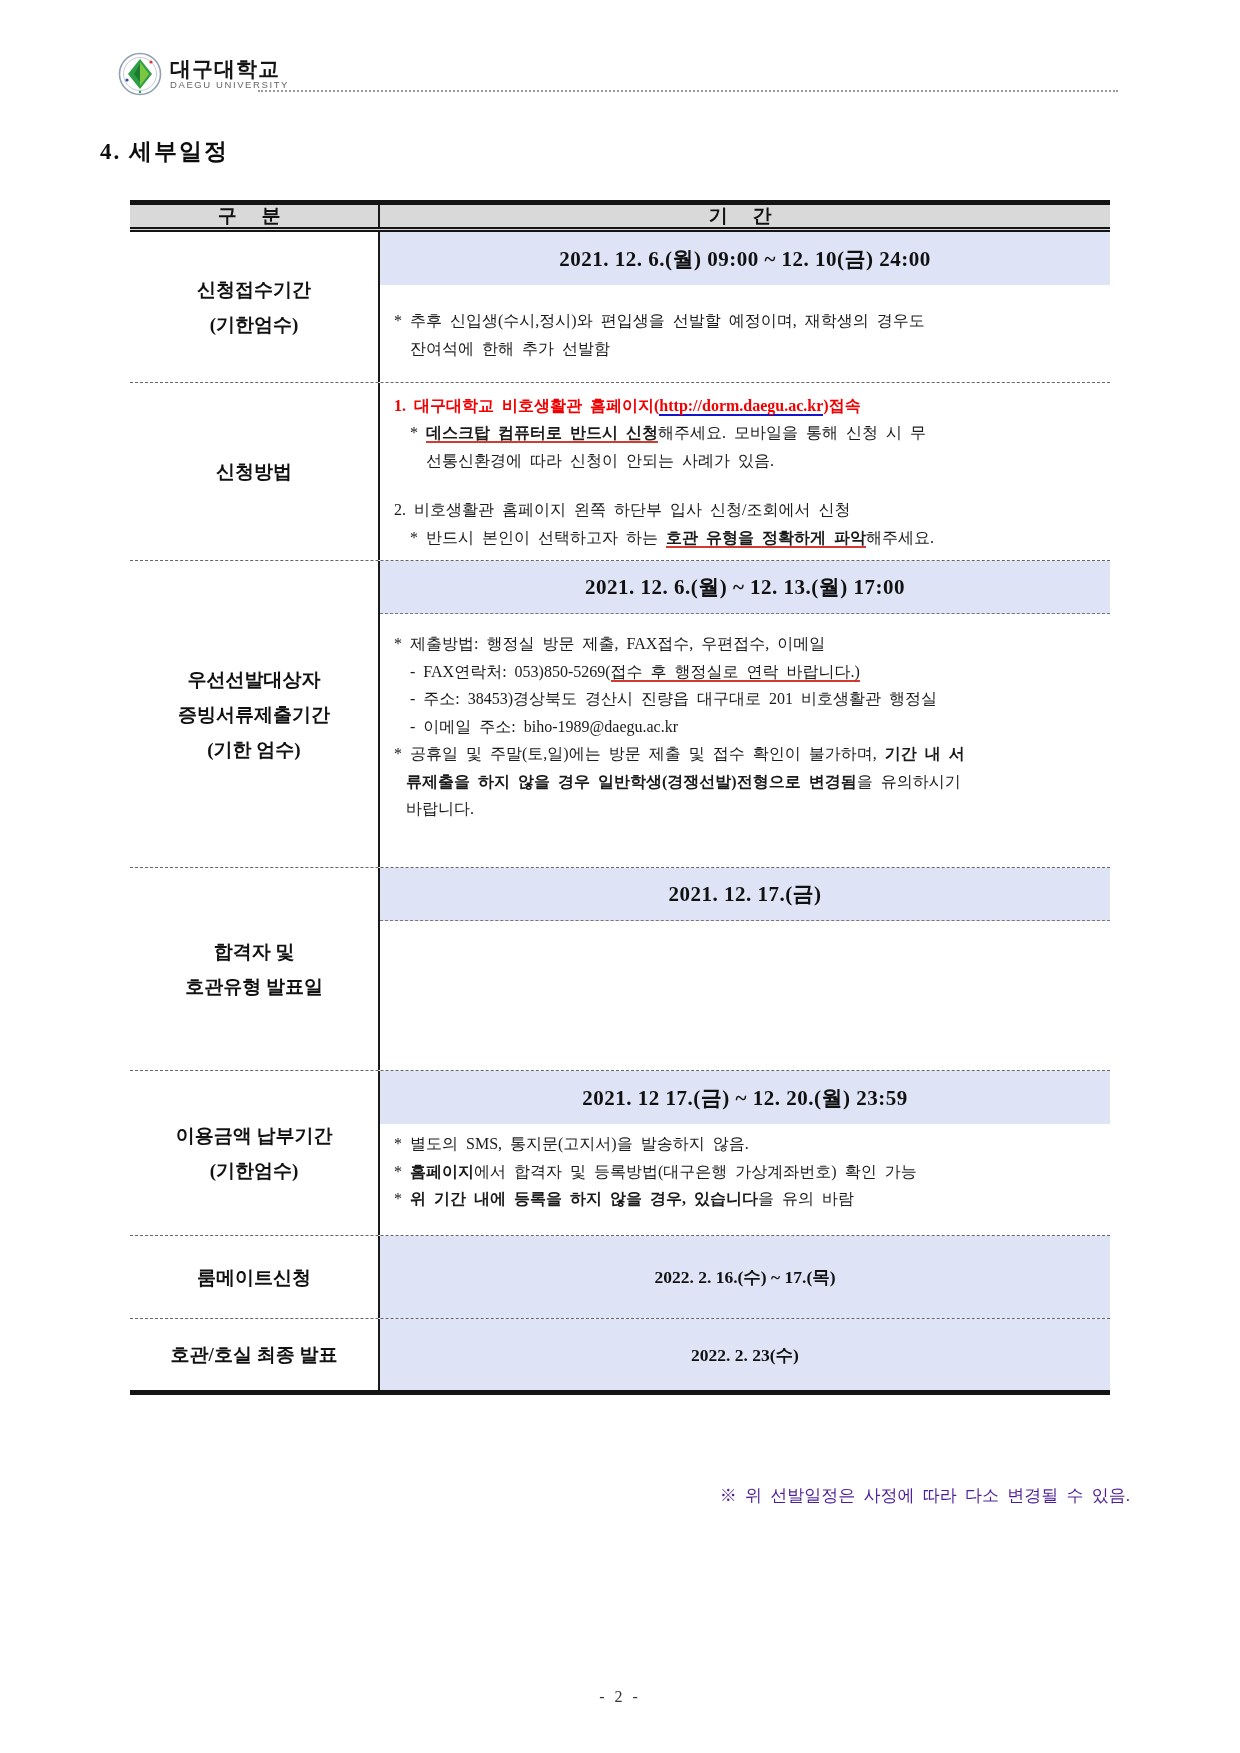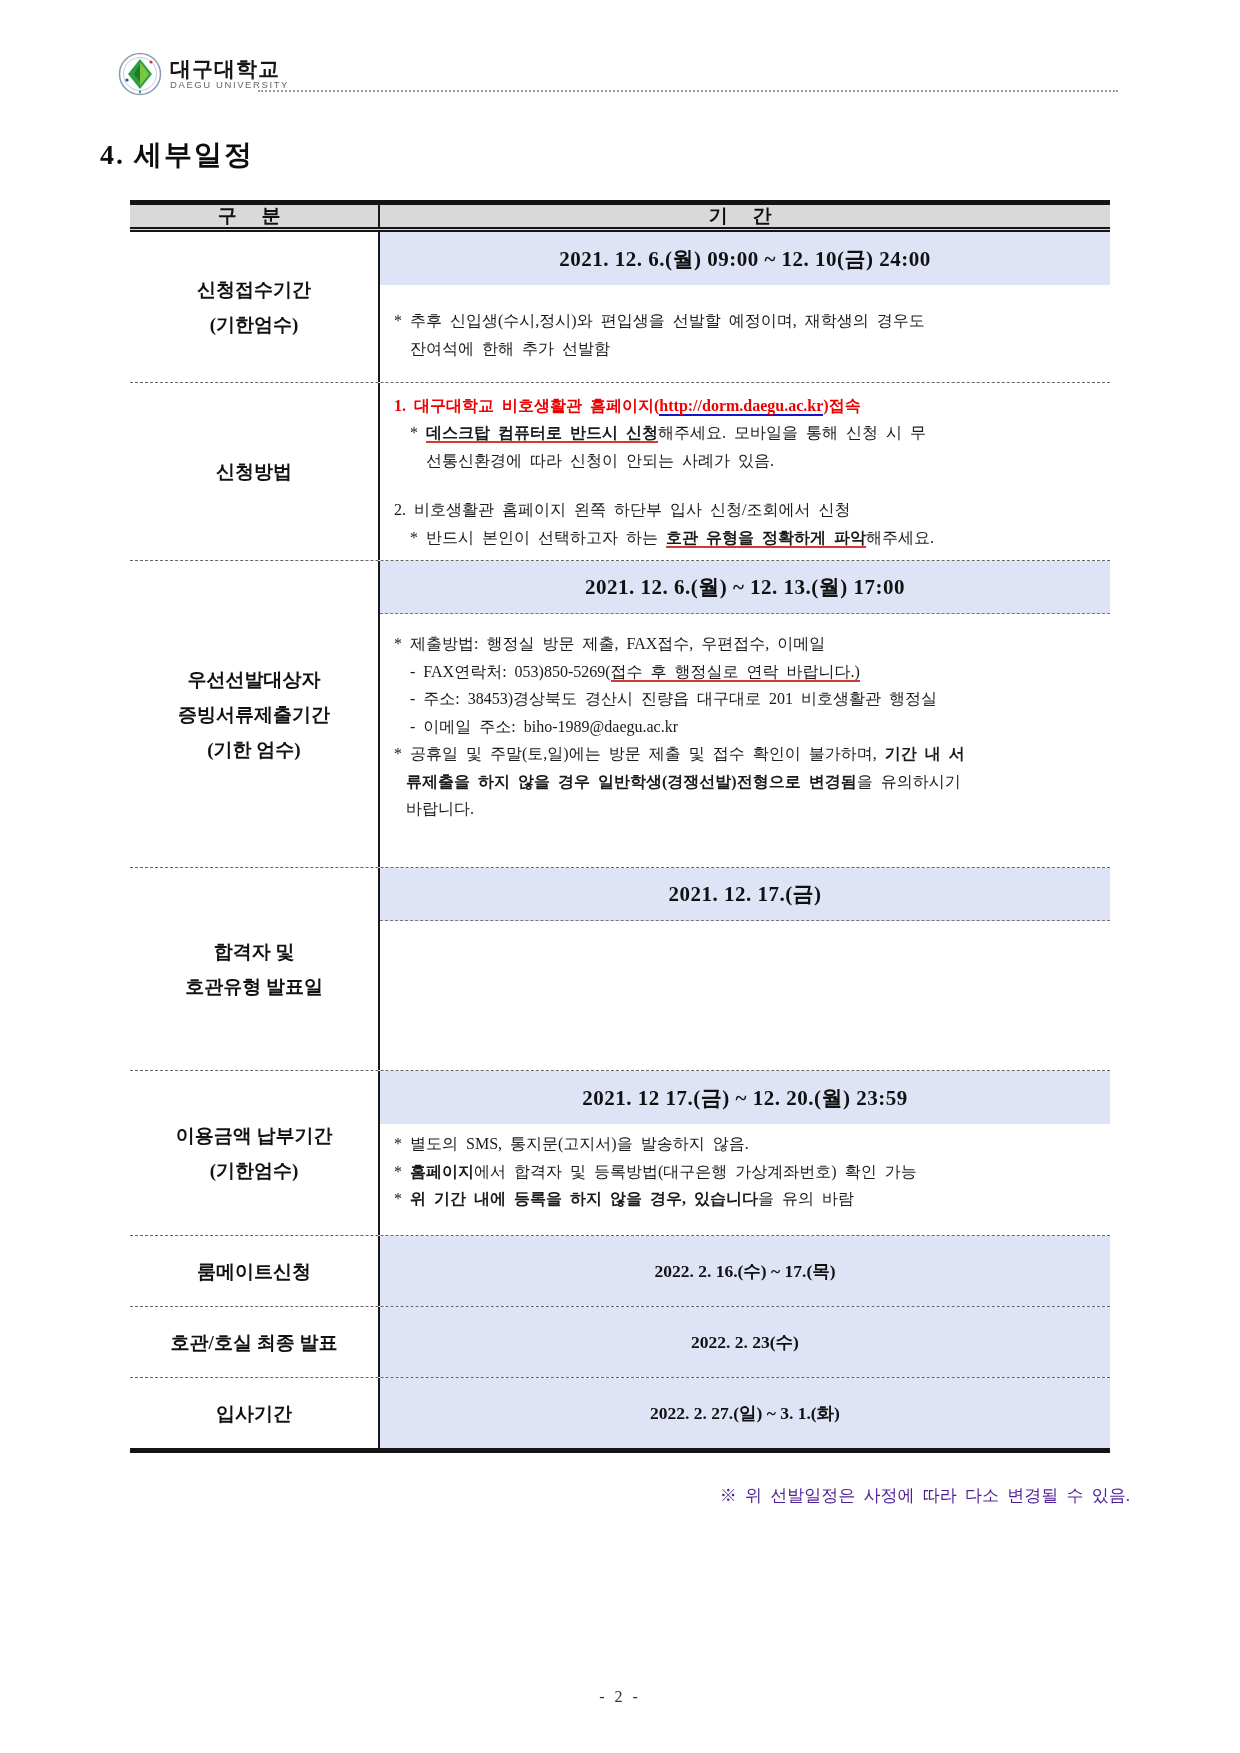--- a/index.html
+++ b/index.html
@@ -15,21 +15,21 @@
   .logo-emblem { width:44px; height:44px; }
   .logo-texts { display:flex; flex-direction:column; line-height:1.05; }
   .logo-kr { font-size:21px; font-weight:bold; color:#151515; letter-spacing:1px;
              font-family:"Liberation Sans","DejaVu Sans",sans-serif; }
   .logo-en { font-size:9.5px; color:#666; letter-spacing:1.6px;
              font-family:"Liberation Sans","DejaVu Sans",sans-serif; }
   .header-dotted { position:absolute; left:258px; top:90px; width:860px;
                    border-top:2px dotted #9a9a9a; }
 
   
-  .doc-title { position:absolute; left:100px; top:136px; font-size:28px; font-weight:bold;
+  .doc-title { position:absolute; left:100px; top:136px; font-size:23px; font-weight:bold;
                letter-spacing:2px; color:#0d0d0d; }
 
   
   .sched-table { position:absolute; left:130px; top:200px; width:980px;
                  border-top:5px solid #141414; border-bottom:5px solid #141414; }
   .thead { display:flex; height:27px; background:#d9d9d9; border-bottom:5px double #141414; }
   .th { display:flex; align-items:center; justify-content:center;
         font-weight:bold; font-size:19px; letter-spacing:10px; }
   .th-left { width:250px; border-right:2px solid #1a1a1a; }
   .th-right { flex:1; }
@@ -60,21 +60,21 @@
   .link-ul { border-bottom:2px solid #1414cc; color:#f00000; font-weight:bold; }
 
   .gap-up { margin-top:22px; }
   .mb22 { margin-bottom:22px; }
   .mb16 { margin-bottom:16px; }
   .mb10 { margin-bottom:10px; }
   .mb6  { margin-bottom:6px; }
 
   
   .r0 { height:151px; } .r1 { height:178px; } .r2 { height:307px; } .r3 { height:203px; }
-  .r4 { height:165px; } .r5 { height:71px; }  .r6 { height:71px; }  .r7 { height:70px; }
+  .r4 { height:165px; } .r5 { height:83px; }  .r6 { height:71px; }  .r7 { height:70px; }
 
   
   .footnote { position:absolute; left:130px; top:1484px; width:1000px; text-align:right;
               font-size:17px; word-spacing:4px; color:#4c1d95; }
   .pagenum  { position:absolute; left:0; top:1688px; width:1240px; text-align:center;
               font-size:16px; letter-spacing:3px; color:#333; }
 </style>
 </head>
 <body>
 
@@ -208,27 +208,19 @@
 
     <div class="trow r6">
       <div class="cell-l">
         <span>호관/호실 최종 발표</span>
       </div>
       <div class="cell-r">
         <div class="fullband">2022.  2. 23(수)</div>
       </div>
     </div>
 
-    <div class="trow r7">
-      <div class="cell-l">
-        <span>입사기간</span>
-      </div>
-      <div class="cell-r">
-        <div class="fullband">2022. 2. 27.(일) ~ 3. 1.(화)</div>
-      </div>
-    </div>
 
   </div>
 
   <div class="footnote">※ 위 선발일정은 사정에 따라 다소 변경될 수 있음.</div>
   <div class="pagenum">- 2 -</div>
 
 </div>
 
 </body></html>

